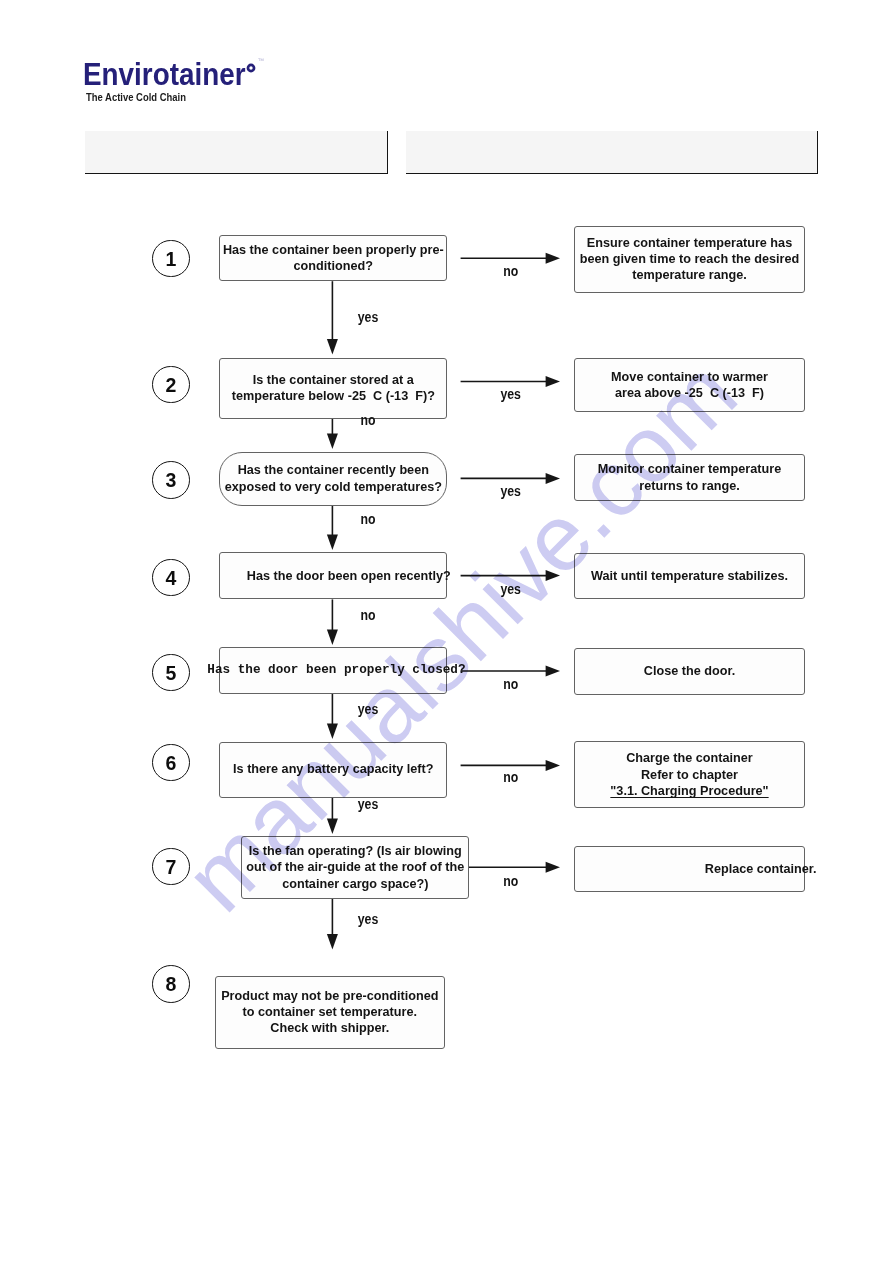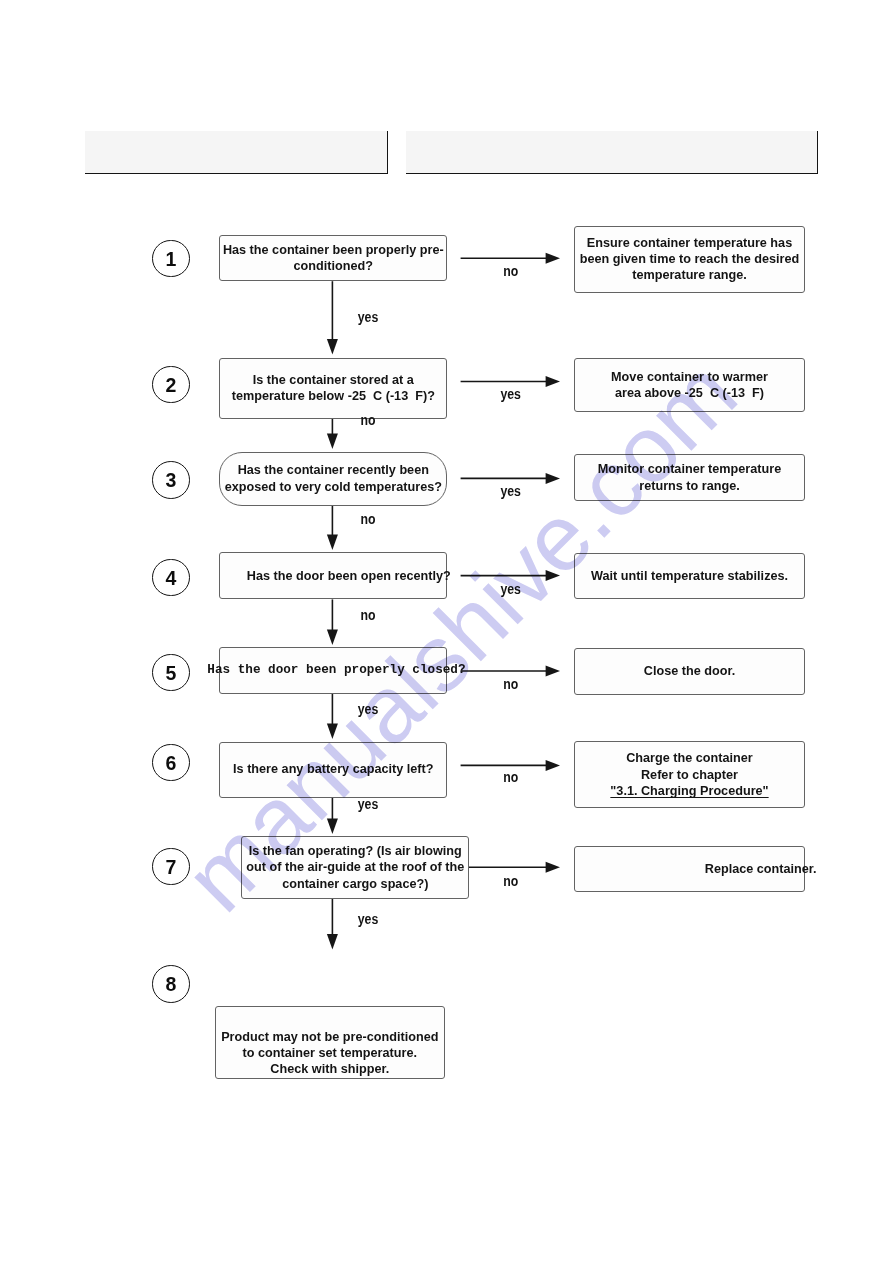--- a/index.html
+++ b/index.html
@@ -51,20 +51,28 @@
 </style>
 </head>
 <body>
 
 <div class="page">
 
   <svg id="watermark" viewBox="0 0 893 1263" xmlns="http://www.w3.org/2000/svg">
     <text id="wm-text" x="225" y="917" transform="rotate(-45 225 917)" font-family="Liberation Sans, sans-serif" font-size="94" font-weight="normal" fill="#cdccf2" letter-spacing="0">manualshive.com</text>
   </svg>
 
+  <div id="logo">
+    <div id="logo-word">Envirotainer</div>
+    <svg id="logo-deg" width="14" height="14" viewBox="0 0 14 14" xmlns="http://www.w3.org/2000/svg">
+      <circle cx="5" cy="5" r="3.05" fill="none" stroke="#252079" stroke-width="2.7"></circle>
+    </svg>
+    <div id="logo-tm">™</div>
+    <div id="logo-tag">The Active Cold Chain</div>
+  </div>
 
   <div class="hdr-cell" id="hdr-left"></div>
   <div class="hdr-cell" id="hdr-right"></div>
 
   <svg id="chart" viewBox="0 0 893 1263" xmlns="http://www.w3.org/2000/svg">
       <line x1="460.6" y1="258.2" x2="547" y2="258.2" stroke="#161616" stroke-width="1.6"></line>
       <path d="M 545.6 252.7 L 560 258.2 L 545.6 263.7 Z" fill="#161616"></path>
       <line x1="460.6" y1="381.5" x2="547" y2="381.5" stroke="#161616" stroke-width="1.6"></line>
       <path d="M 545.6 376 L 560 381.5 L 545.6 387 Z" fill="#161616"></path>
       <line x1="460.6" y1="478.4" x2="547" y2="478.4" stroke="#161616" stroke-width="1.6"></line>
@@ -199,21 +207,21 @@
       </div>
       <div class="node" style="left:573.6px;top:845.6px;width:231px;height:46.3px;text-align:right;">
         <div>
           <div>Replace container.</div>
         </div>
       </div>
       <div class="edgelabel" style="left:460.6px;top:874.5px;width:99.39999999999998px;text-align:center;">no</div>
       <div class="num" style="left:152.2px;top:965.2px;width:37.6px;height:37.6px;">
         <span style="top: 11.9px;">8</span>
       </div>
-      <div class="node" style="left:215.4px;top:1006px;width:229.6px;height:72.6px;align-items:flex-end;">
+      <div class="node" style="left:215.4px;top:976px;width:229.6px;height:72.6px;">
         <div>
           <div>Product may not be pre-conditioned</div>
           <div>to container set temperature.</div>
           <div>Check with shipper.</div>
         </div>
       </div>
       <div class="edgelabel" style="left:338.4px;width:60px;text-align:center;top:311.3px;">yes</div>
       <div class="edgelabel" style="left:338.4px;width:60px;text-align:center;top:413.5px;">no</div>
       <div class="edgelabel" style="left:338.4px;width:60px;text-align:center;top:513px;">no</div>
       <div class="edgelabel" style="left:338.4px;width:60px;text-align:center;top:608.5px;">no</div>

